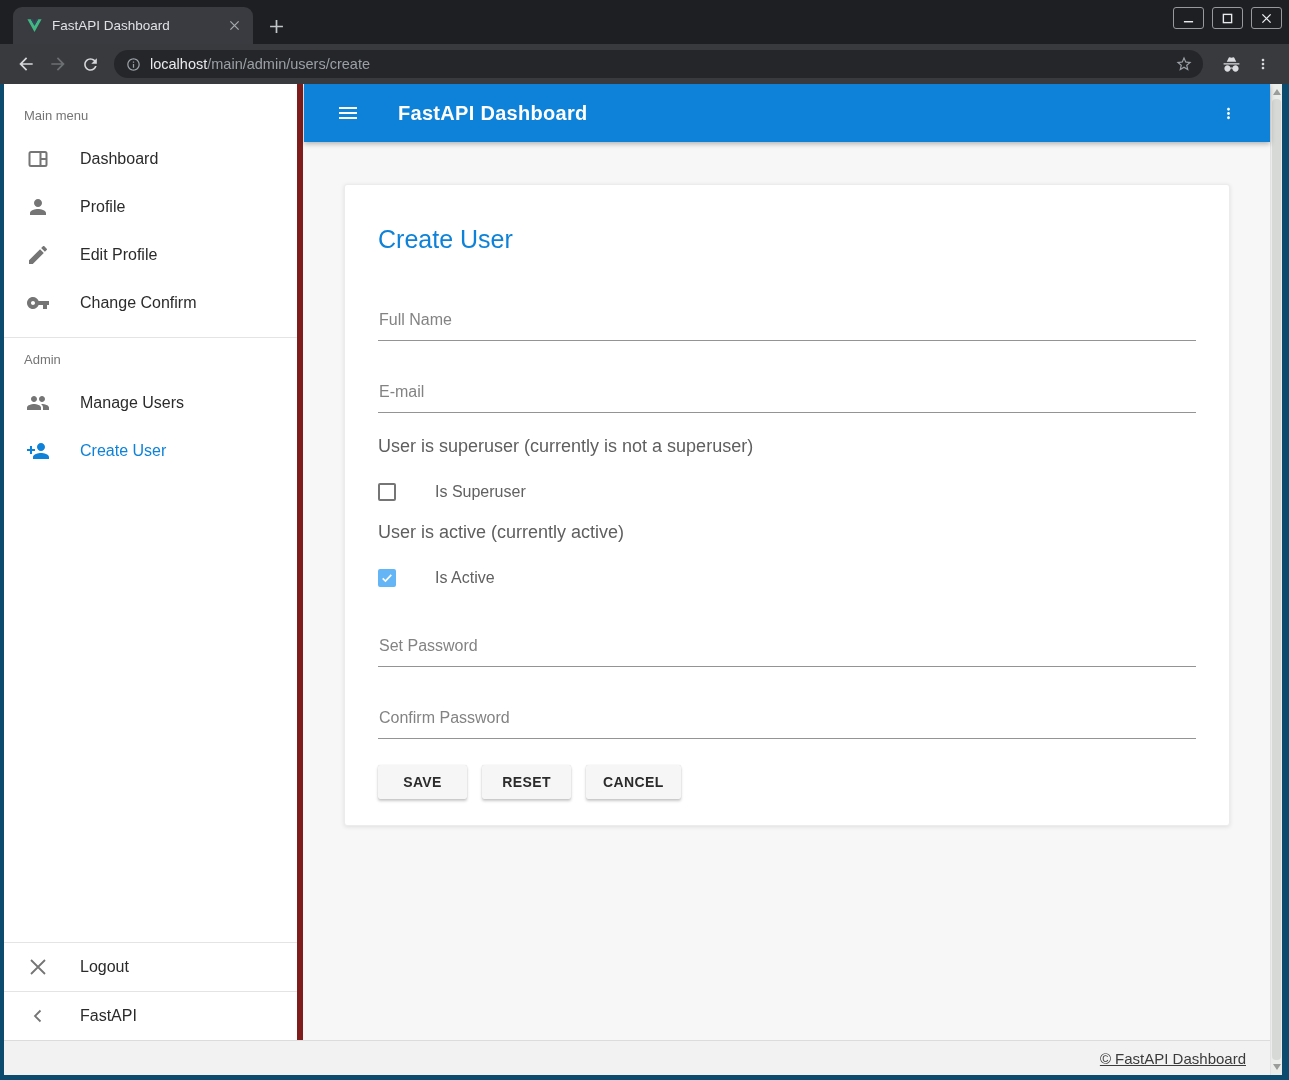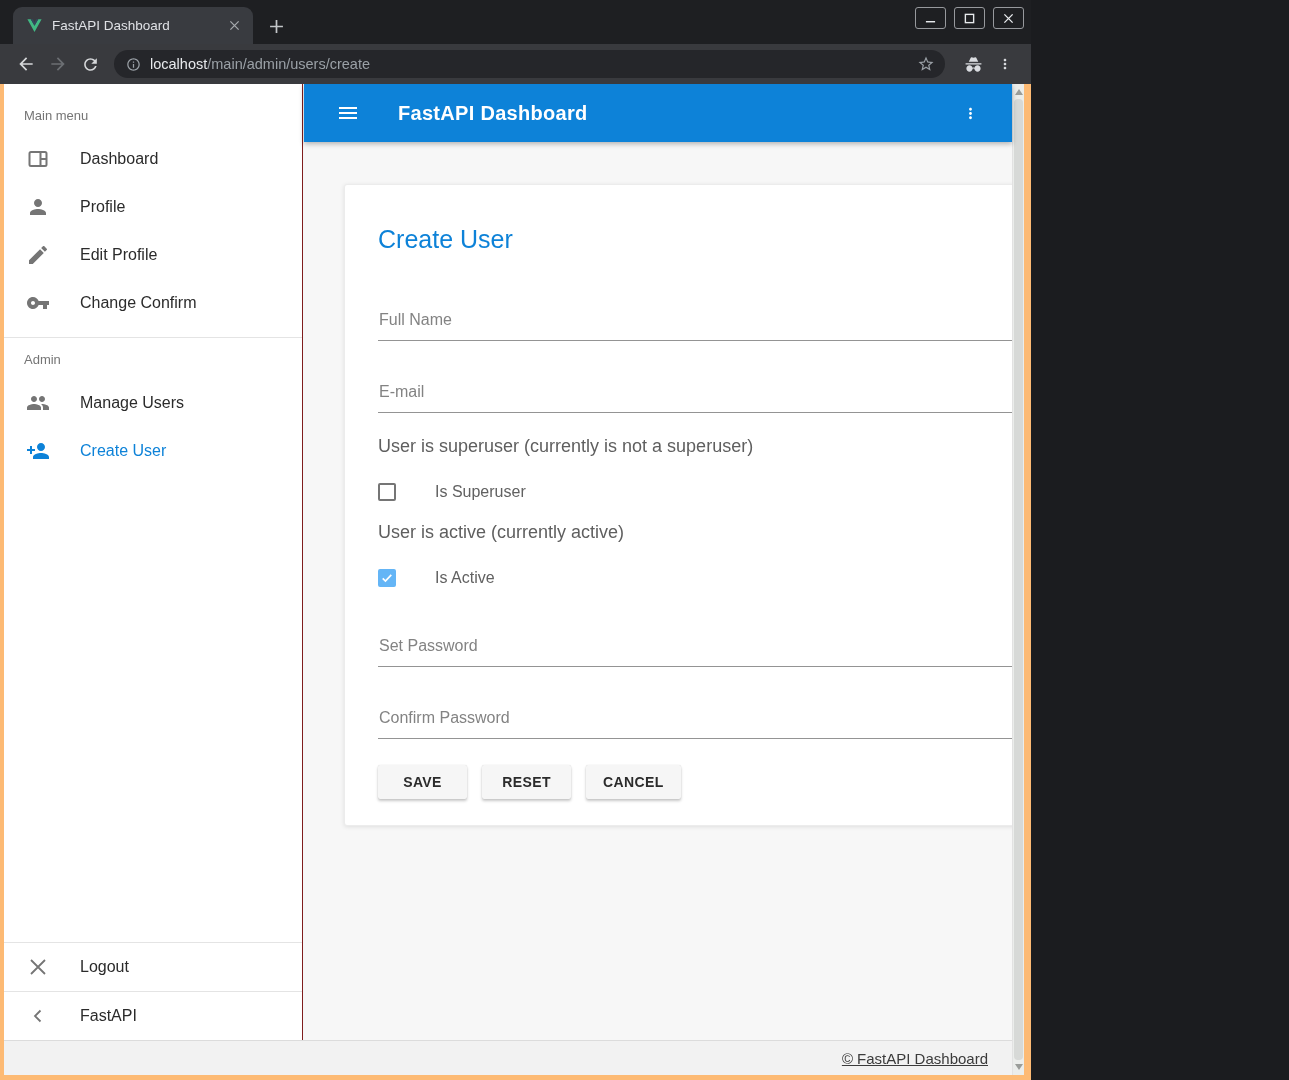--- a/index.html
+++ b/index.html
@@ -1,19 +1,19 @@
 <!DOCTYPE html>
 <html><head>
 <meta charset="utf-8">
 <style>
   * { margin:0; padding:0; box-sizing:border-box; }
   html,body { width:1289px; height:1080px; }
   body { font-family:"Liberation Sans", sans-serif; background:#1b1c1f; }
 
-  .window { position:relative; width:1031px; height:1080px; background:#fdba74; overflow:hidden; }
+  .window { position:relative; width:1289px; height:1080px; background:#0c4a6e; overflow:hidden; }
 
   
   .titlebar { position:absolute; top:0; left:0; right:0; height:44px; background:#1e1f22; }
   .tab { position:absolute; left:13px; top:7px; width:240px; height:37px; background:#393b40;
          border-radius:9px 9px 0 0; display:flex; align-items:center; padding:0 10px 0 13px; }
   .tab-title { color:#dfe1e5; font-size:13.5px; margin-left:9px; flex:1; white-space:nowrap; overflow:hidden; }
   .tab-close { width:18px; height:18px; display:flex; align-items:center; justify-content:center; border-radius:50%; }
   .newtab { position:absolute; left:262px; top:12px; width:28px; height:28px; display:flex; align-items:center; justify-content:center; }
   .win-controls { position:absolute; right:7px; top:7px; display:flex; gap:8px; }
   .win-btn { width:31px; height:22px; border:1px solid #97999d; border-radius:3px; background:transparent;
@@ -26,21 +26,21 @@
              display:flex; align-items:center; padding:0 10px 0 12px; }
   .omni-host { color:#e8eaed; font-size:14.5px; margin-left:9px; }
   .omni-path { color:#9aa0a6; font-size:14.5px; }
   .omni-spacer { flex:1; }
 
   
   .page { position:absolute; top:84px; left:4px; right:7px; bottom:5px; background:#f7f7f7; overflow:hidden; }
 
   
   .sidebar { position:absolute; left:0; top:0; width:299px; bottom:35px; background:#ffffff;
-             border-right:1px solid #7f1d1d; display:flex; flex-direction:column; }
+             border-right:6px solid #7f1d1d; display:flex; flex-direction:column; }
   .side-label { padding:24px 20px 12px; font-size:13px; color:#757575; }
   .side-item { height:48px; display:flex; align-items:center; padding-left:22px; font-size:16px;
                color:#2b2b2b; cursor:pointer; }
   .side-item .icn { width:24px; height:24px; margin-right:30px; flex:0 0 24px; }
   .side-item.active { color:#0d82d8; }
   .sdivider { height:1px; background:#e4e4e4; }
   .side-spacer { flex:1; }
 
   
   .main { position:absolute; left:300px; right:12px; top:0; bottom:35px; background:#f7f7f7; }

